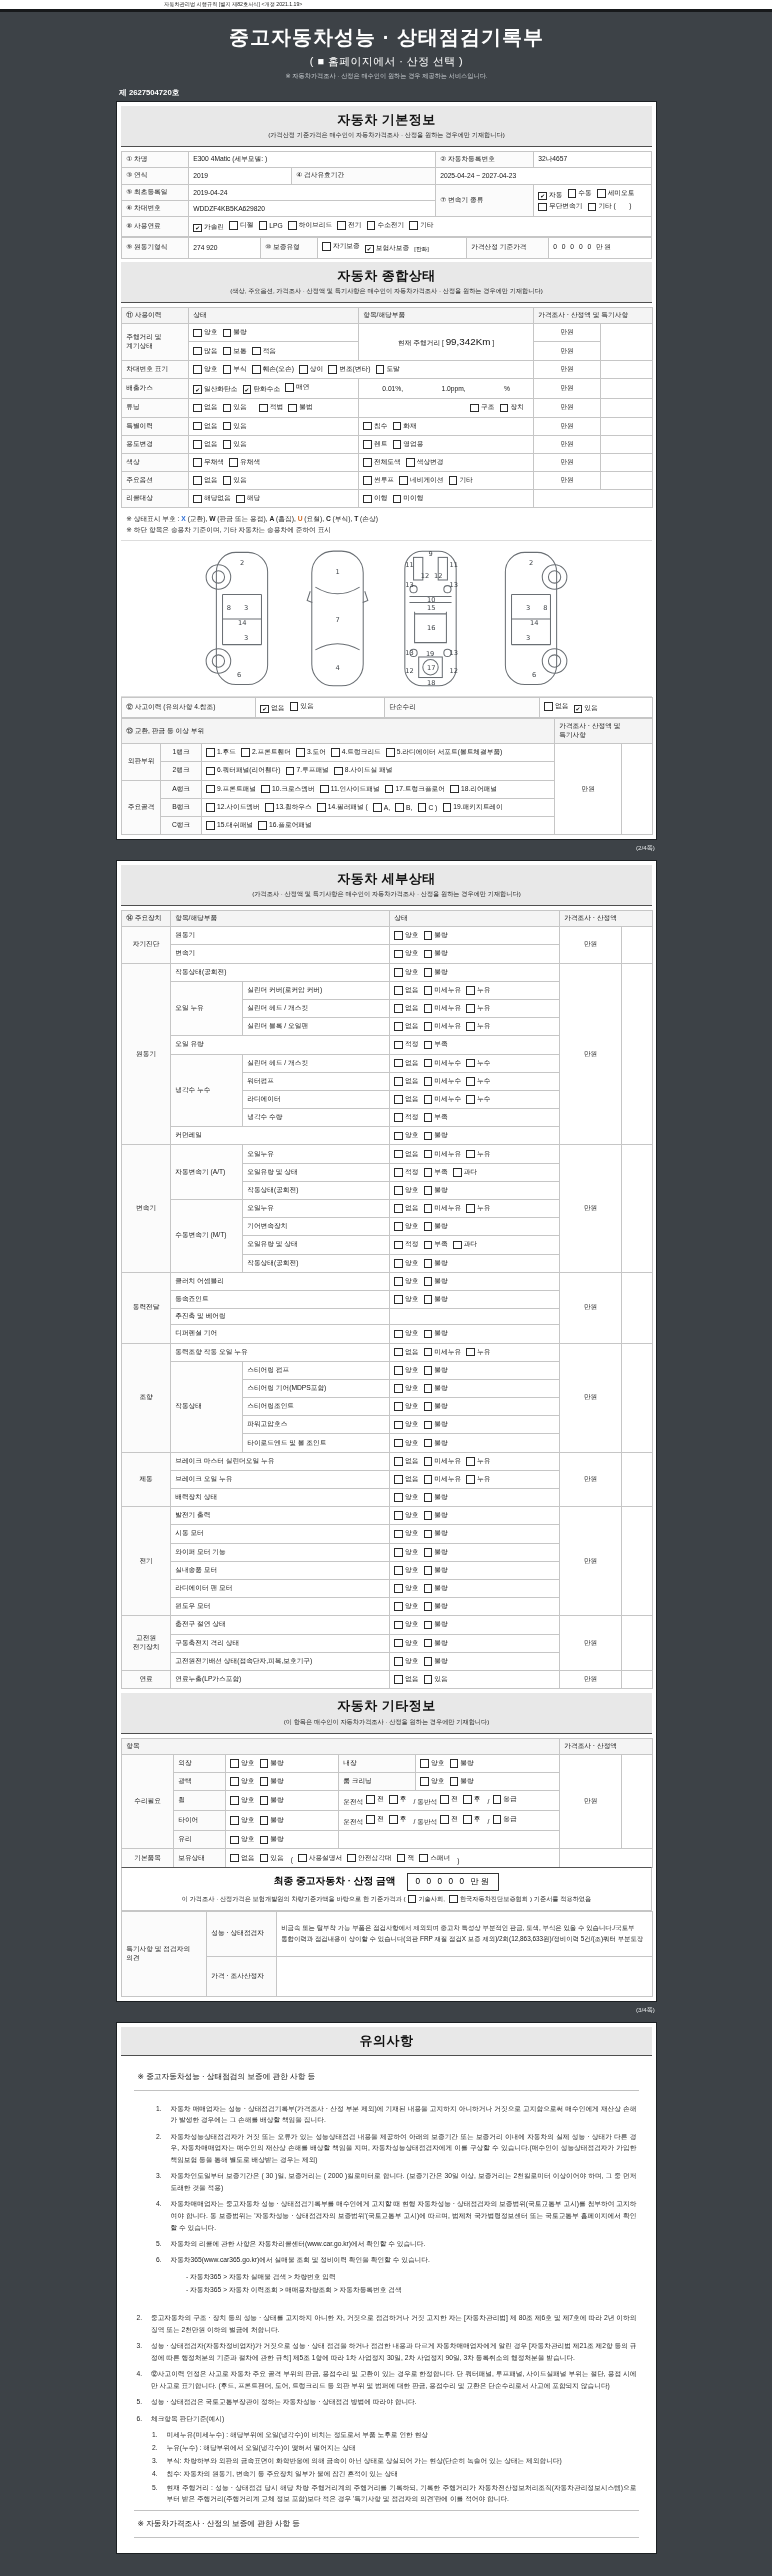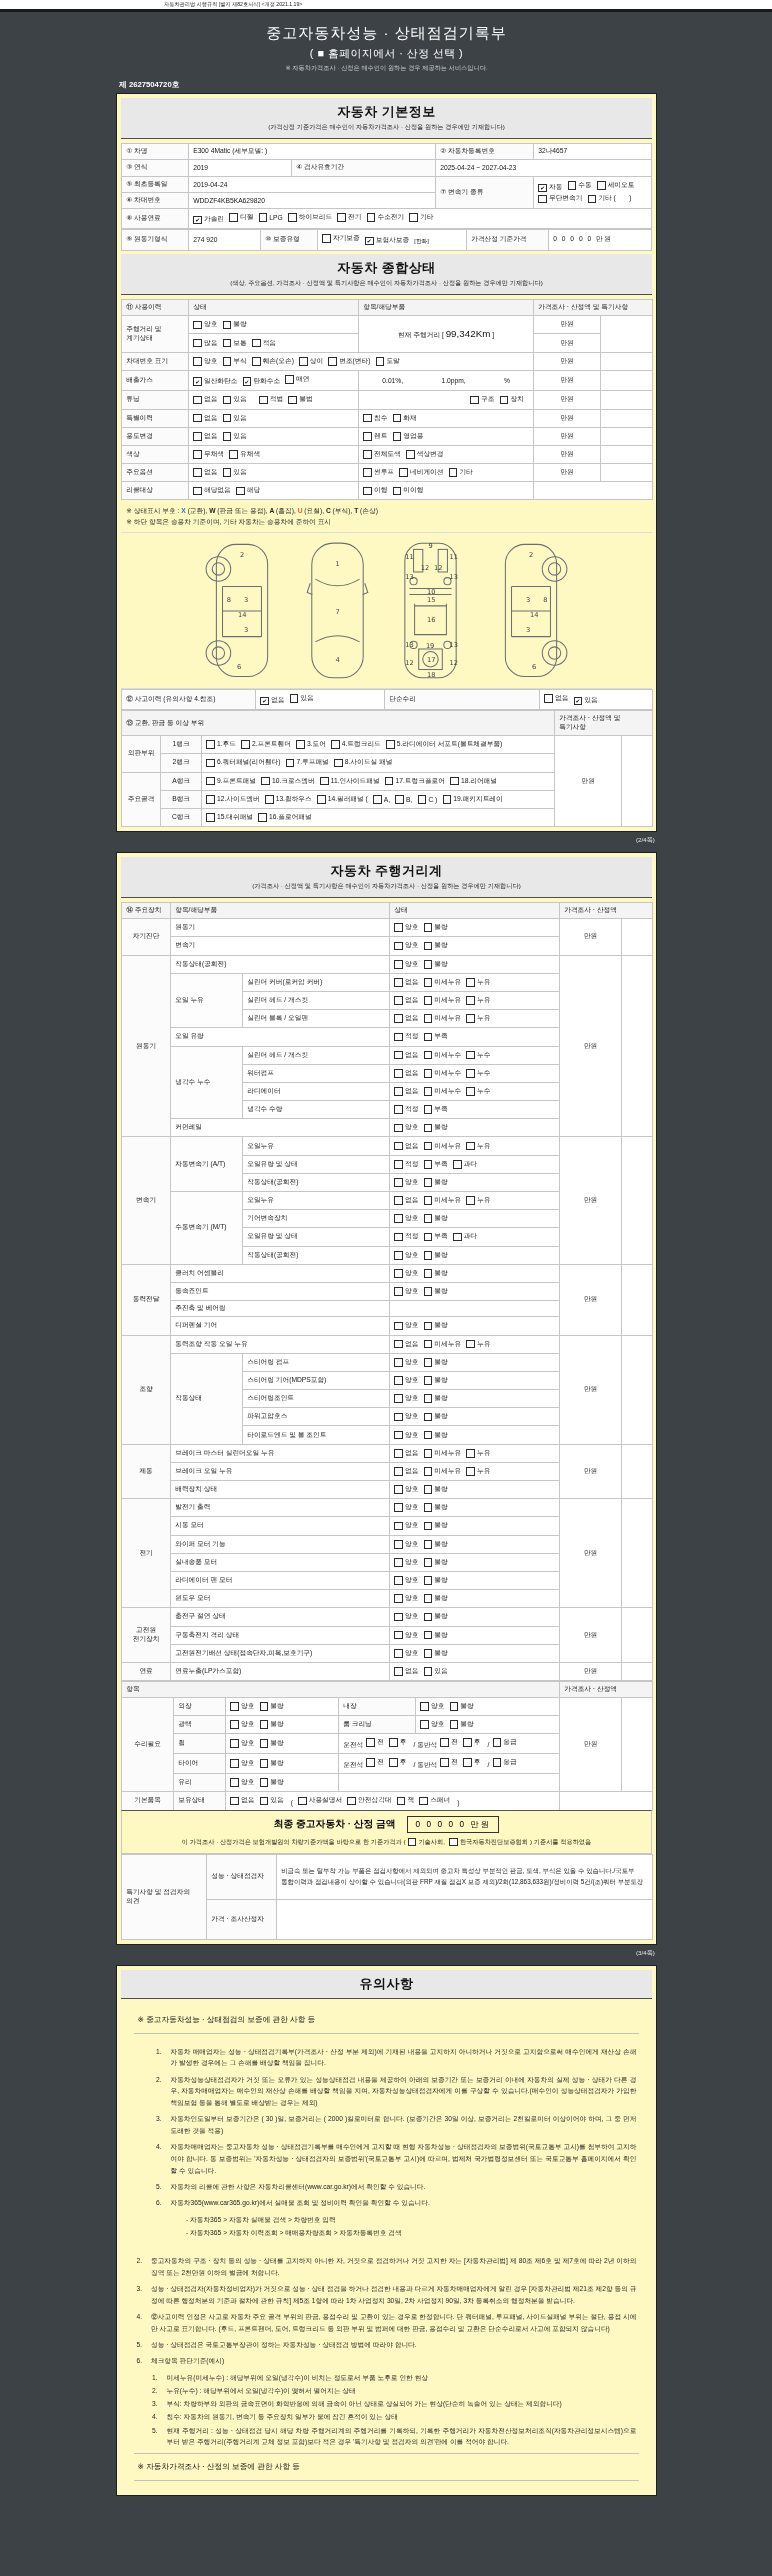--- a/index.html
+++ b/index.html
@@ -1,25 +1,25 @@
 <!DOCTYPE html>
 <html style="font-size:8.2px"><head>
 <meta charset="utf-8">
 <style>
   html,body{margin:0;padding:0}
   body{width:773px;height:2576px;background:#3d4247;font-family:"Liberation Sans","DejaVu Sans",sans-serif;overflow:hidden}
   .topstrip{background:#fff;font-size:5.2px;color:#222;padding:1px 0 1px 164px;height:7.2px;line-height:7.2px}
   .topline{height:3.1px;background:#17191b}
   .mast{padding:11.3px 0 5.2px;text-align:center;color:#fff}
-  .mast .t1{font-size:15px;font-weight:normal;letter-spacing:1px}
+  .mast .t1{font-size:20px;font-weight:bold;letter-spacing:1px}
   .mast .t2{font-size:10.8px;margin-top:4.1px;letter-spacing:0.5px}
   .mast .t3{font-size:6.2px;color:#c9ced2;margin-top:3.1px}
   .doc{width:541px;margin:0 auto}
   .docno{color:#fff;font-weight:bold;font-size:7.7px;padding:2.1px 3.1px 3.1px}
-  .box{background:#fef9c3;border:1px solid #1c2023;padding:4.1px}
+  .box{background:#ffffff;border:1px solid #1c2023;padding:4.1px}
   .sh{background:#e8e8e8;border-bottom:1px solid #4e4e4e;text-align:center;padding:4.6px 0 5.7px;margin-bottom:4.1px}
   .sh .t{font-size:13px;font-weight:bold;color:#111;letter-spacing:0.5px}
   .sh .n{font-size:6.2px;color:#222;margin-top:2.6px}
   table.tbl{width:100%;border-collapse:collapse;table-layout:fixed;margin-bottom:-0.5px}
   .tbl td{border:0.5px solid #c6c6c6;padding:3.1px 4.1px;font-size:6.7px;color:#141414;vertical-align:middle;background:#fff;word-break:keep-all}
   .tbl td.lab{background:#fbfbfb}
   .tbl td.g{background:#fbfbfb;text-align:center}
   .tbl td.sub{background:#fdfdfd}
   .tbl td.pr{text-align:center;color:#222}
   .tbl td.hd{background:#f4f4f4;font-size:6.7px;color:#111}
@@ -606,21 +606,21 @@
                 <span>16.플로어패널</span>
               </span></td>
       </tr>
     </tbody>
       </table>
   </div>
   <div class="pagemark">(2/4쪽)</div>
 
   <div class="box">
     <div class="sh">
-      <div class="t">자동차 주행거리계</div>
+      <div class="t">자동차 세부상태</div>
       <div class="n">(가격조사 · 산정액 및 특기사항은 매수인이 자동차가격조사 · 산정을 원하는 경우에만 기재합니다)</div>
     </div>
 
     <table class="tbl">
       <colgroup>
           <col style="width:49px">
           <col style="width:72px">
           <col style="width:147px">
           <col style="width:170px">
           <col style="width:62px">
@@ -1123,20 +1123,24 @@
               </span><span class="ck">
                 <span class="bx"></span>
                 <span>있음</span>
               </span></td>
             <td class="pr">만원</td>
             <td></td>
           </tr>
     </tbody>
       </table>
 
+    <div class="sh" style="margin-top:4.1px">
+      <div class="t">자동차 기타정보</div>
+      <div class="n">(이 항목은 매수인이 자동차가격조사 · 산정을 원하는 경우에만 기재합니다)</div>
+    </div>
 
     <table class="tbl">
       <colgroup>
           <col style="width:52px">
           <col style="width:52px">
           <col style="width:113px">
           <col style="width:77px">
           <col style="width:144px">
           <col style="width:62px">
           <col style="width:31px">

